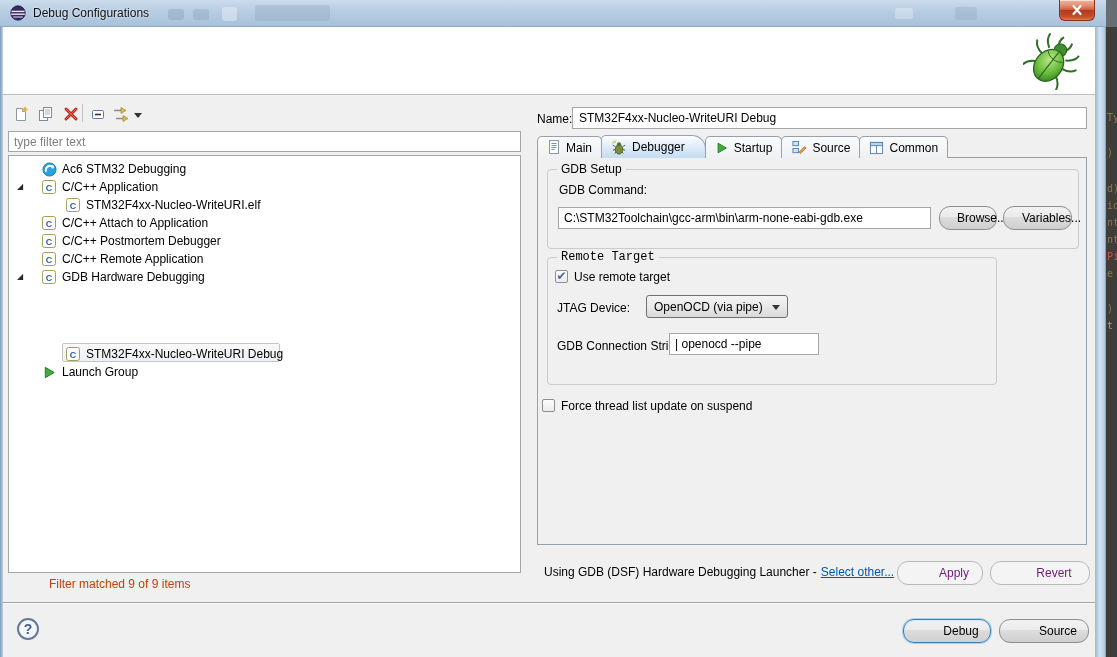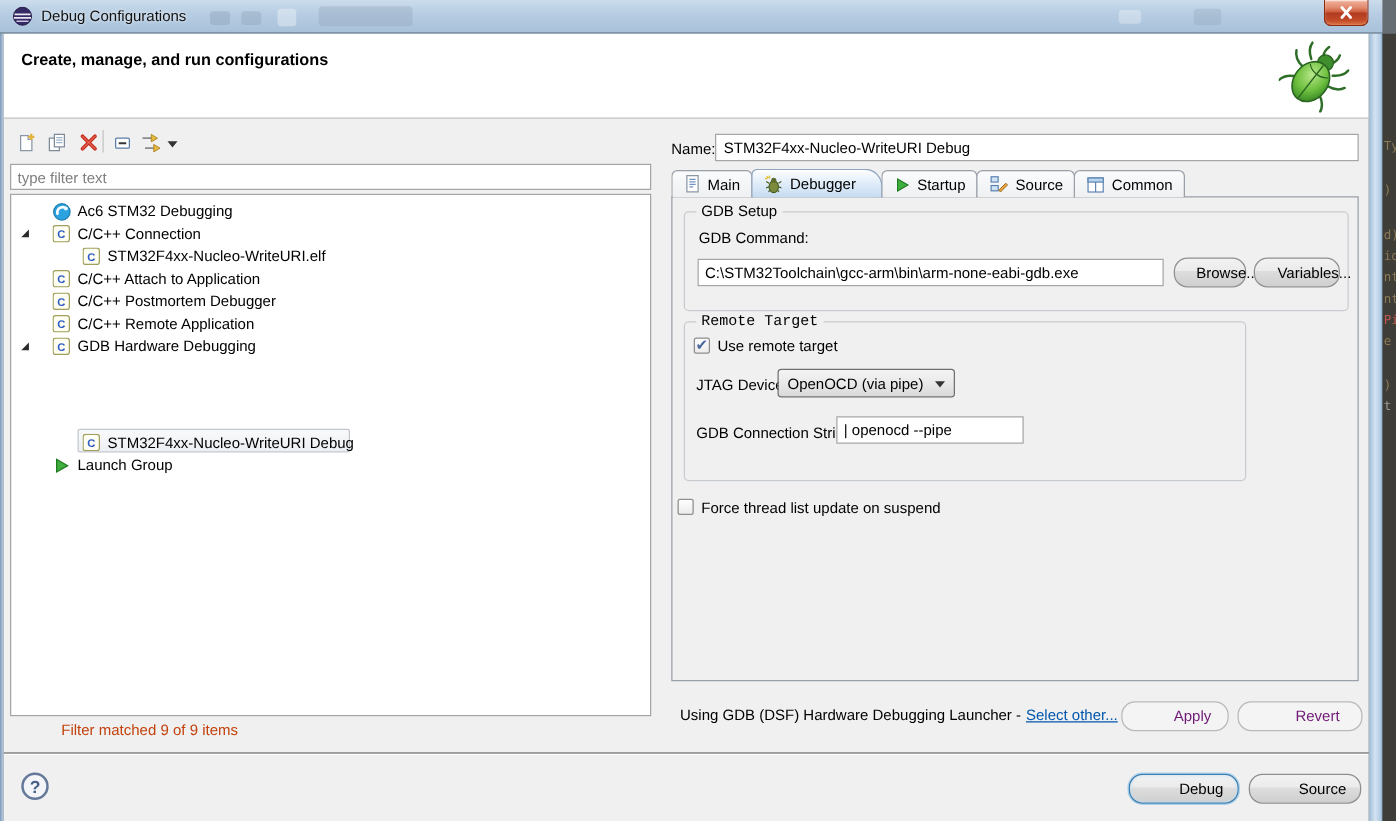--- a/index.html
+++ b/index.html
@@ -146,21 +146,20 @@
         <svg width="16" height="12" viewBox="0 0 16 12">
           <path d="M4.5 2 L11.5 10 M11.5 2 L4.5 10" stroke="#fff" stroke-width="2.2" stroke-linecap="round"></path>
         </svg>
       </div>
     </div>
 
     <div class="glass-left"></div>
     <div class="glass-right"></div>
 
     <div class="header">
-      <div class="header-title">Create, manage, and run configurations</div>
       <div class="header-bug">
         <svg width="58" height="58" viewBox="0 0 64 64">
           <defs>
             <radialGradient id="bugG" cx="40%" cy="35%" r="75%">
               <stop offset="0%" stop-color="#b9e68a"></stop>
                 <stop offset="55%" stop-color="#6cbf3e"></stop>
                 <stop offset="100%" stop-color="#2e7d1f"></stop>
             </radialGradient>
           </defs>
           <g transform="rotate(38 32 32)">
@@ -238,21 +237,21 @@
         </div>
 
         <span class="expander" style="left:8px;top:27px;">◢</span>
         <div class="trow" style="left:33px;top:22px;">
           <span class="ticon">
             <svg width="14" height="14" viewBox="0 0 14 14">
                 <rect x="0.5" y="0.5" width="13" height="13" rx="2" fill="#fffef2" stroke="#a0a05c"></rect>
                 <text x="7" y="10.5" text-anchor="middle" font-size="9" font-weight="bold" fill="#2b5bc4" font-family="Liberation Sans,sans-serif">C</text>
               </svg>
           </span>
-          <span class="lbl">C/C++ Connection</span>
+          <span class="lbl">C/C++ Application</span>
         </div>
 
         <div class="trow" style="left:57px;top:40px;">
           <span class="ticon">
             <svg width="14" height="14" viewBox="0 0 14 14">
                 <rect x="0.5" y="0.5" width="13" height="13" rx="2" fill="#fffef2" stroke="#a0a05c"></rect>
                 <text x="7" y="10.5" text-anchor="middle" font-size="9" font-weight="bold" fill="#2b5bc4" font-family="Liberation Sans,sans-serif">C</text>
               </svg>
           </span>
           <span class="lbl">STM32F4xx-Nucleo-WriteURI.elf</span>
@@ -379,21 +378,21 @@
 
         <div class="group" style="left:9px;top:99px;width:450px;height:128px;font-family:Liberation Mono, monospace;">
           <span class="group-legend">Remote Target</span>
         </div>
         <div class="checkbox" style="left:17px;top:112px;">
             <span class="mark">✔</span>
           </div>
         <span class="fld-label" style="left:36px;top:112px;">Use remote target</span>
 
         <span class="fld-label" style="left:19px;top:143px;">JTAG Device:</span>
-        <div class="combo" style="left:84px;top:137px;width:142px;height:23px;">
+        <div class="combo" style="left:108px;top:137px;width:142px;height:23px;">
           <span>OpenOCD (via pipe)</span>
           <span class="arrow"></span>
         </div>
 
         <span class="fld-label" style="left:19px;top:181px;">GDB Connection String:</span>
         <input class="txt" type="text" style="left: 131px; top: 175px; width: 150px; height: 22px;" value="| openocd --pipe">
 
         <div class="checkbox" style="left:4px;top:241px;"></div>
         <span class="fld-label" style="left:23px;top:241px;">Force thread list update on suspend</span>
       </div>

